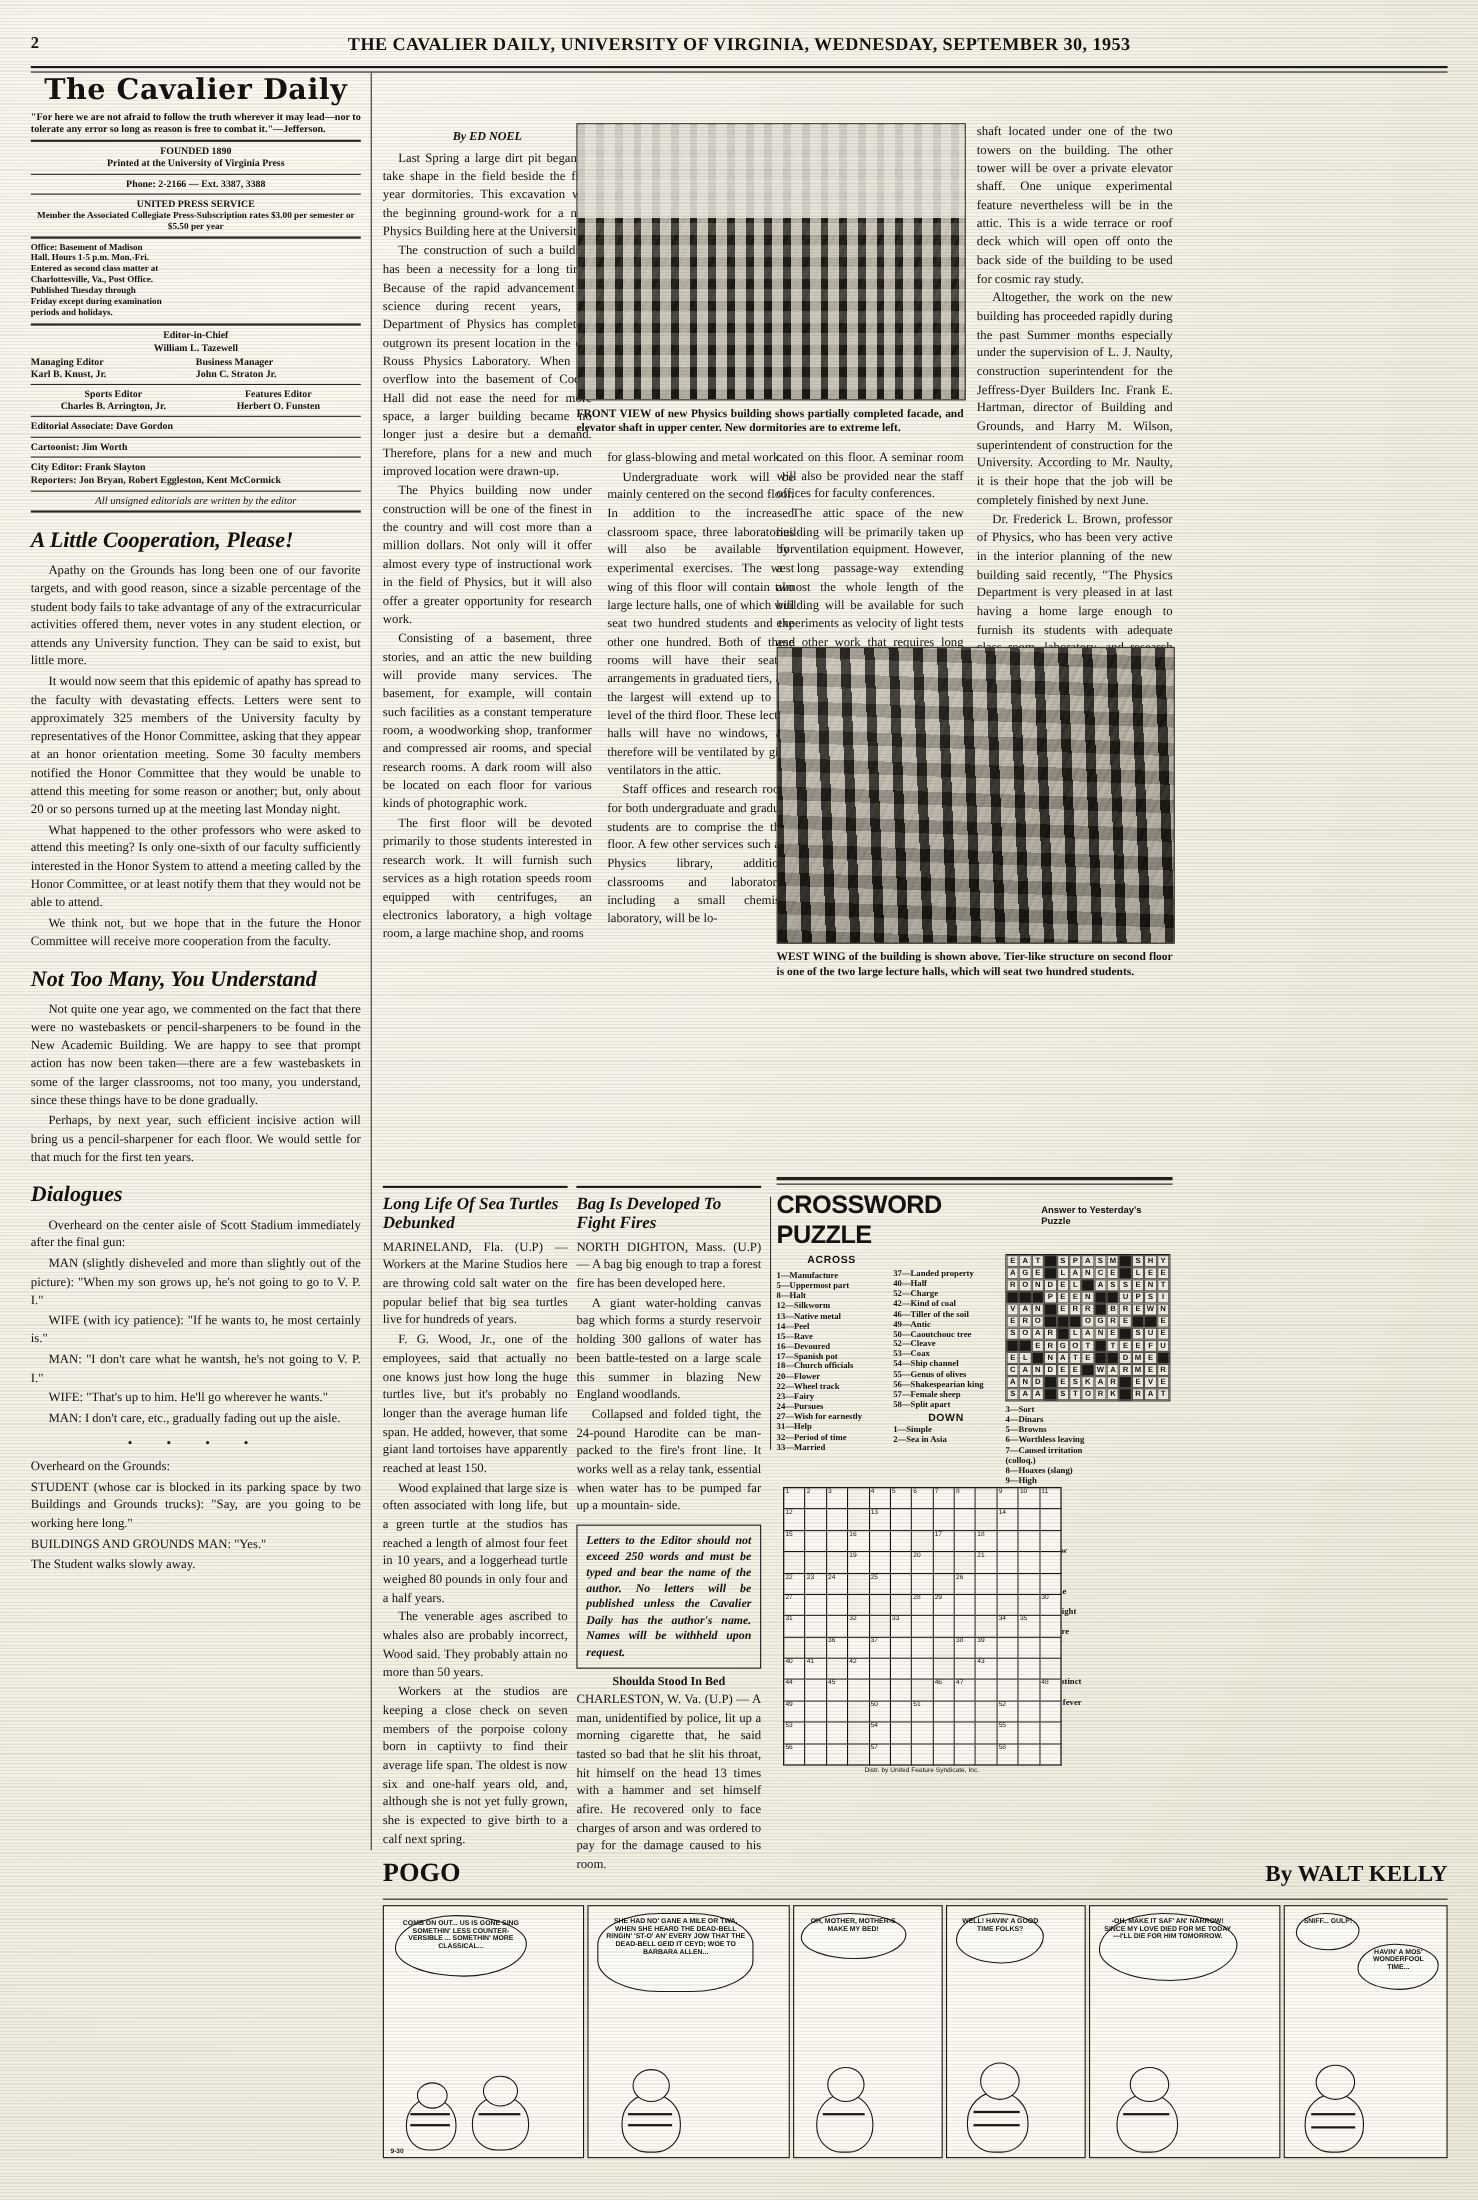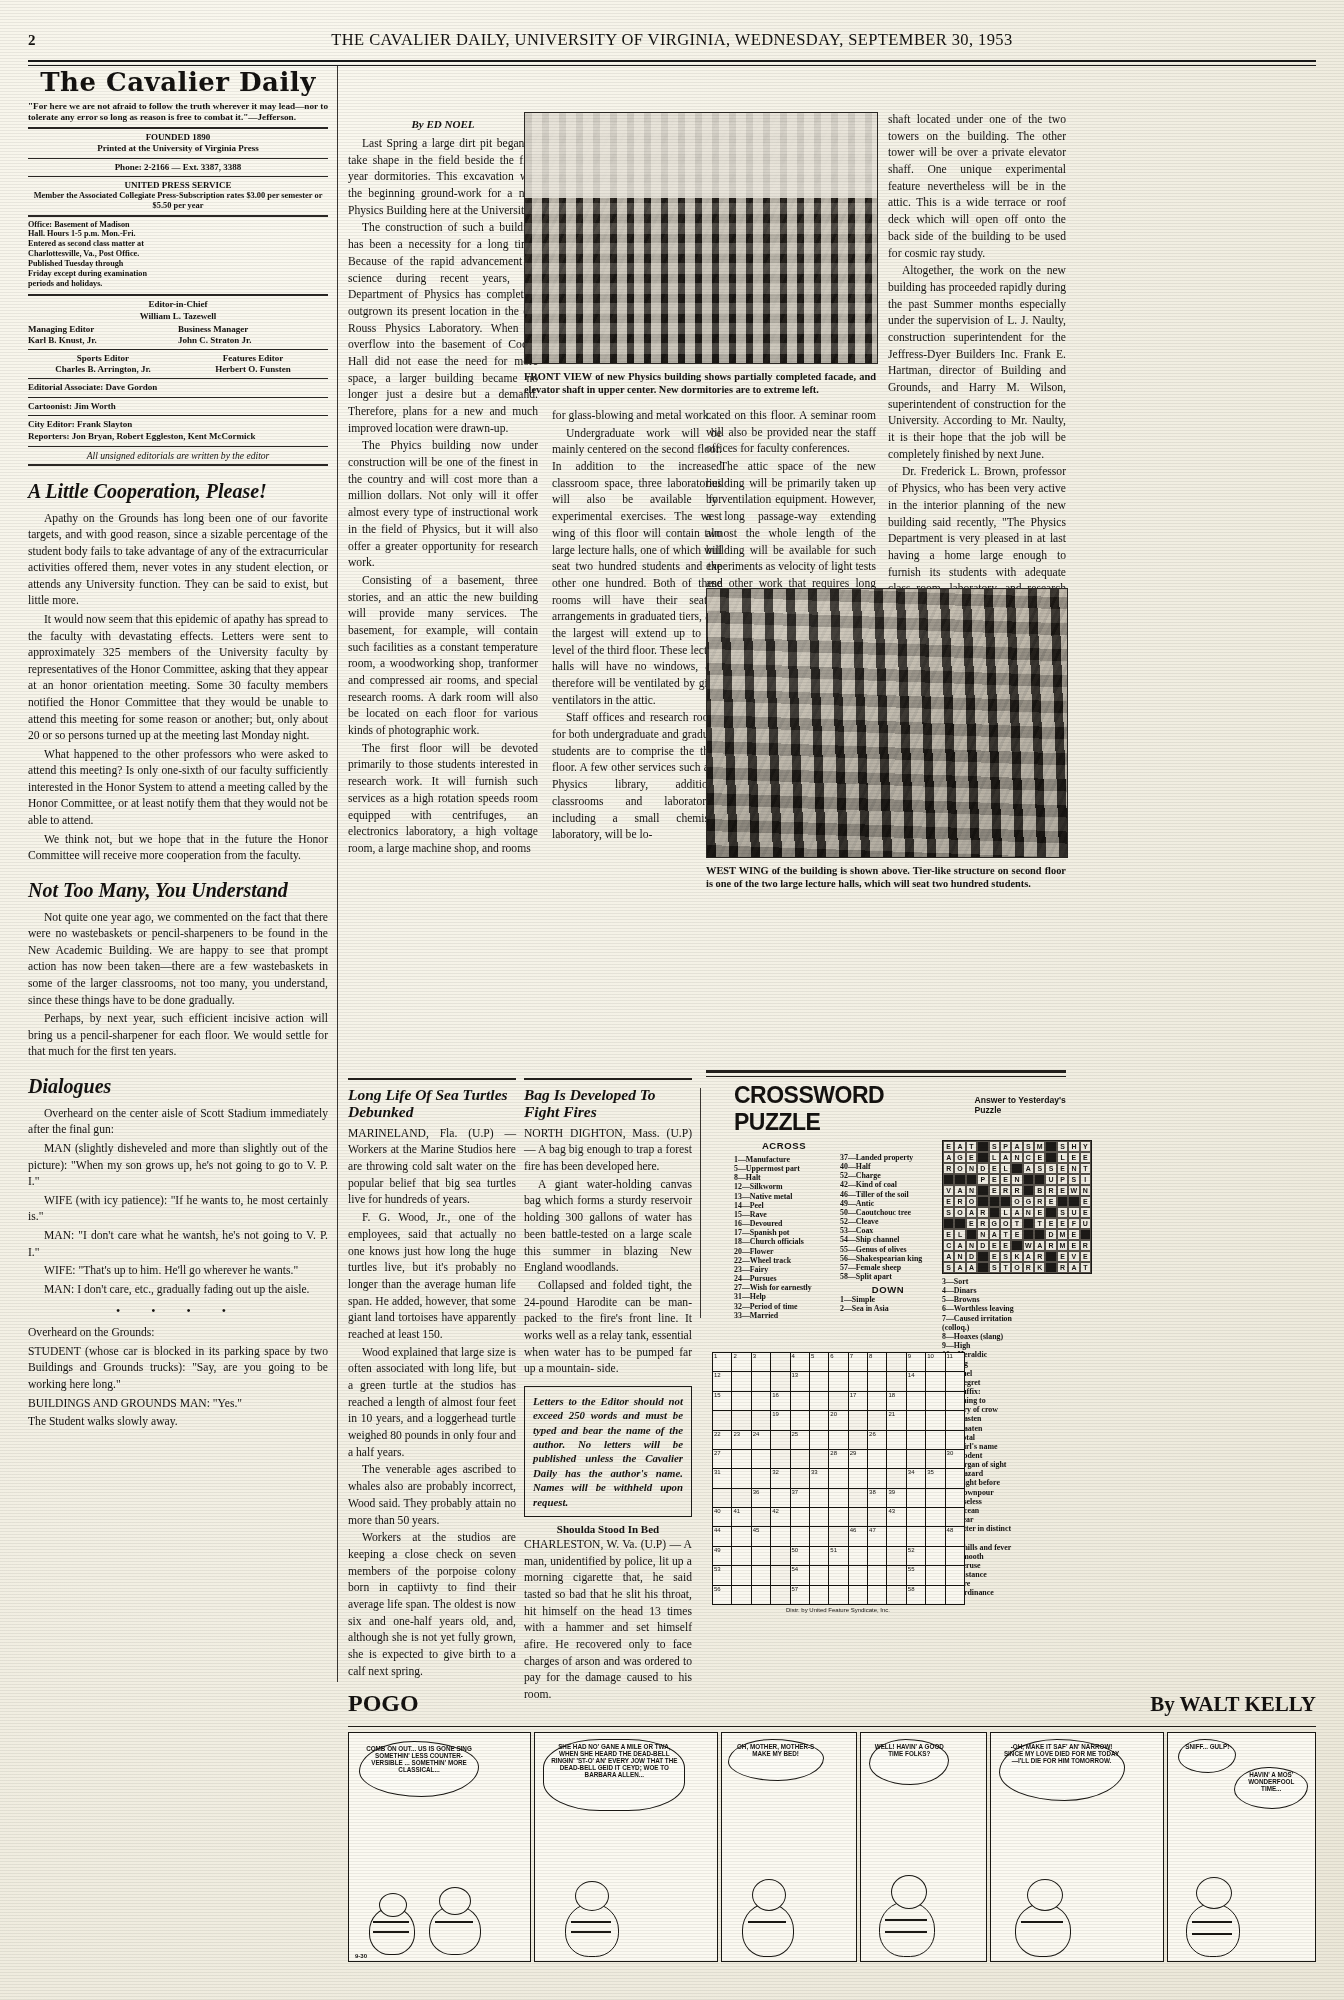--- a/index.html
+++ b/index.html
@@ -22,21 +22,21 @@
   
   .runhead{
     position:absolute;left:28px;top:30px;width:1288px;height:26px;
   }
   .runhead .pnum{
     position:absolute;left:0;top:2px;font-weight:bold;font-size:15px;
     font-family:"Liberation Serif",serif;
   }
   .runhead .rtitle{
     position:absolute;left:0;right:0;top:0;text-align:center;
-    font-size:16.5px;font-weight:normal;letter-spacing:.4px;
+    font-size:16.5px;font-weight:bold;letter-spacing:.4px;
     font-family:"Liberation Serif",serif;
   }
   .rule-double{
     position:absolute;left:28px;width:1288px;
     border-top:2px solid #1a1a1a;border-bottom:1px solid #1a1a1a;height:3px;
   }
   
   .col{position:absolute;box-sizing:border-box;}
   .vrule{position:absolute;width:1px;background:#3a3632;}
 
@@ -328,21 +328,21 @@
     </div>
     <div class="lbox">
       <p>Letters to the Editor should not exceed 250 words and must be typed and bear the name of the author. No letters will be published unless the Cavalier Daily has the author's name. Names will be withheld upon request.</p>
     </div>
     <div class="subhead">Shoulda Stood In Bed</div>
     <div class="story">
       <p class="noind">CHARLESTON, W. Va. (U.P) — A man, unidentified by police, lit up a morning cigarette that, he said tasted so bad that he slit his throat, hit himself on the head 13 times with a hammer and set himself afire. He recovered only to face charges of arson and was ordered to pay for the damage caused to his room.</p>
     </div>
   </div>
 
-  <div class="col" style="left:734px;top:1082px;width:360px;">
+  <div class="col" style="left:706px;top:1082px;width:360px;">
 
     <div style="display:flex;align-items:baseline;justify-content:space-between;">
       <div class="cwhead">CROSSWORD PUZZLE</div>
       <div class="cwans">Answer to Yesterday's Puzzle</div>
     </div>
 
     <div style="display:flex;gap:6px;margin-top:4px;">
 
       <div style="width:100px;">
         <div class="cwlabel">ACROSS</div>

